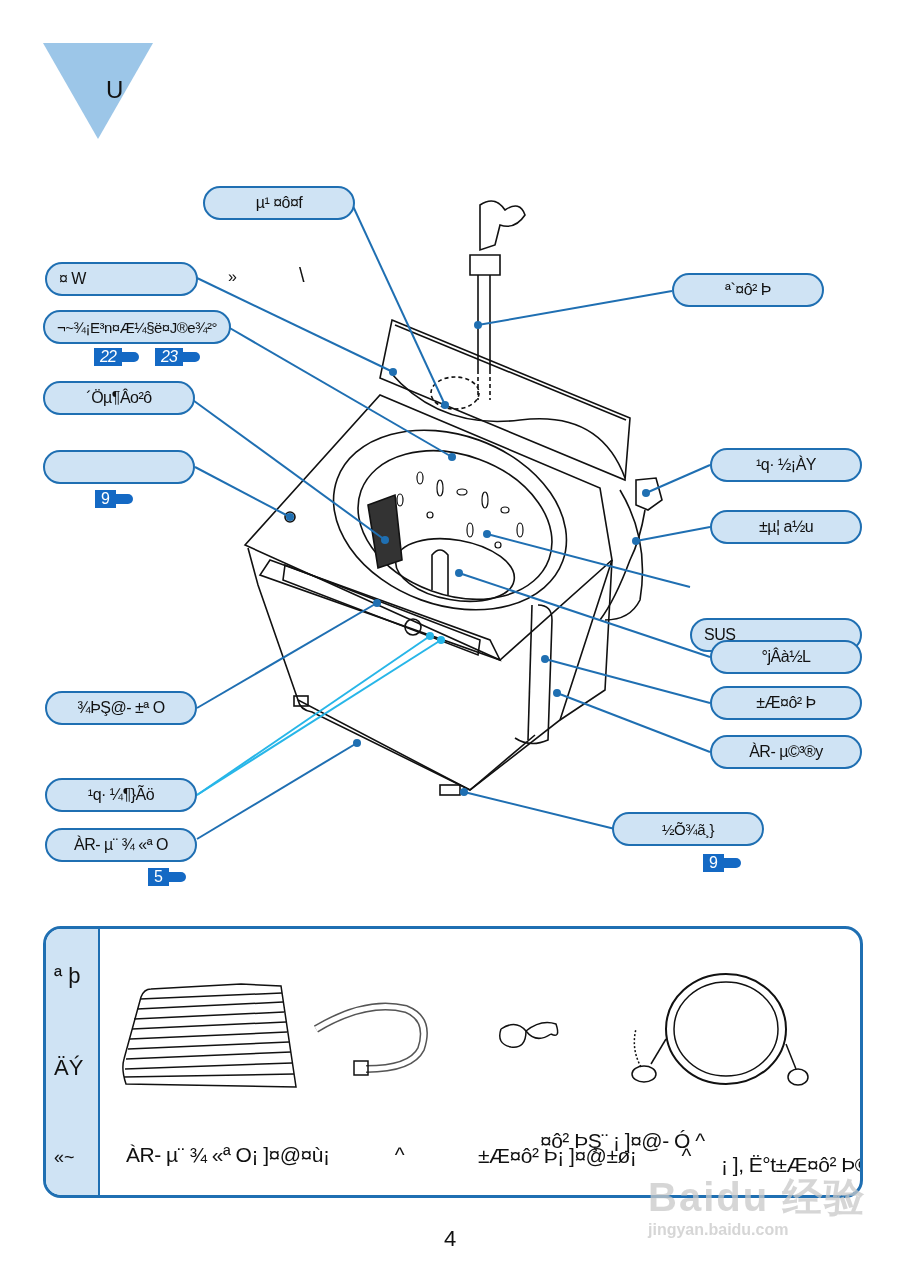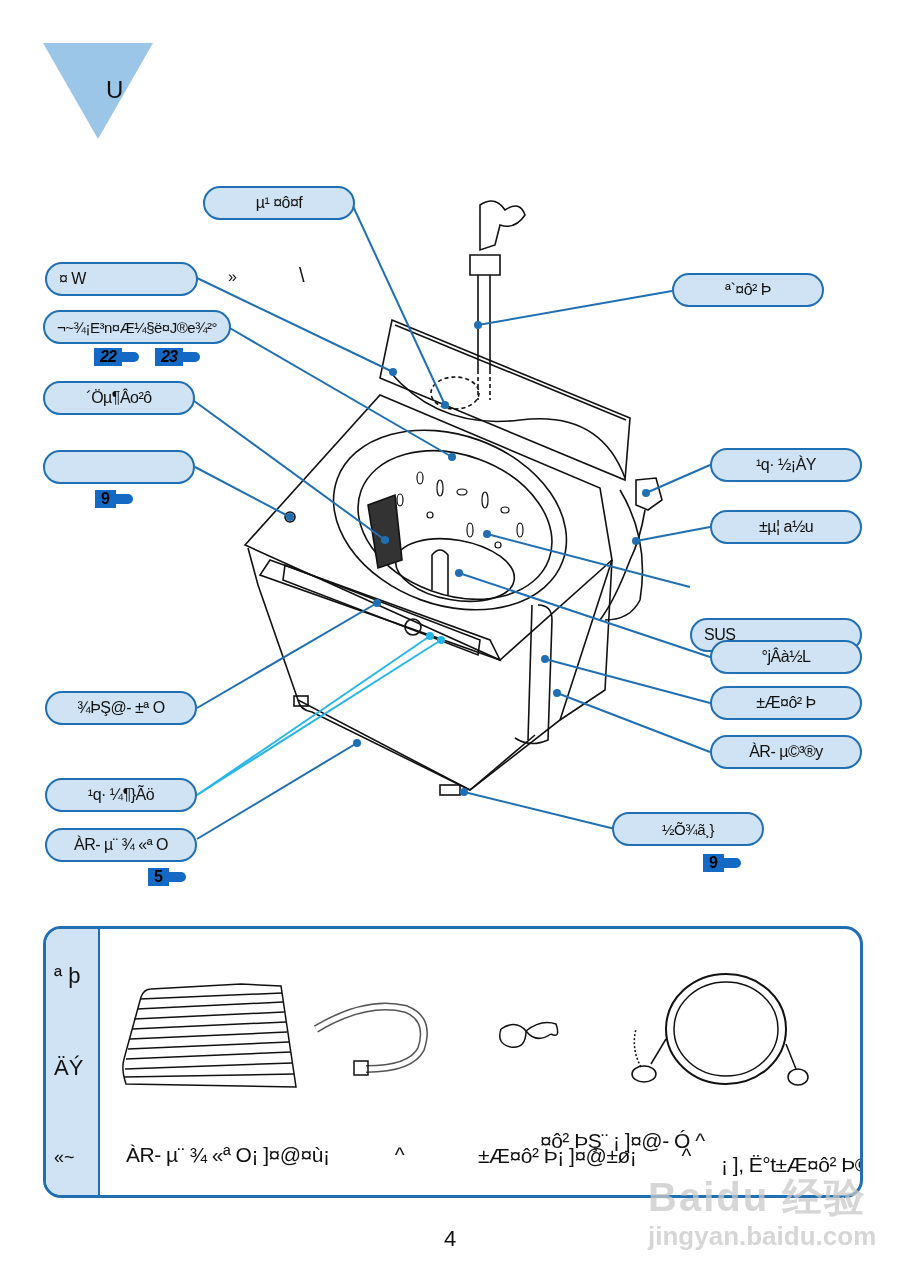--- a/index.html
+++ b/index.html
@@ -3,33 +3,33 @@
 <meta charset="utf-8">
 <style>
   html, body { margin:0; padding:0; background:#ffffff; }
   body { width:904px; height:1280px; position:relative; overflow:hidden; font-family:"Liberation Sans", sans-serif; color:#111; }
   .tri { position:absolute; left:43px; top:43px; width:0; height:0; border-left:55px solid transparent; border-right:55px solid transparent; border-top:96px solid #9cc6e8; }
   .tri-letter { position:absolute; left:106px; top:76px; font-size:24px; color:#111; }
   .lbl { position:absolute; height:34px; border:2px solid #1f6fb2; border-radius:18px; background:#cfe3f4; box-sizing:border-box; display:flex; align-items:center; justify-content:center; font-size:16px; white-space:nowrap; overflow:hidden; color:#111; letter-spacing:-0.5px; }
   .lbl.small { font-size:15px; }
   .lbl.left { justify-content:flex-start; padding-left:12px; }
   .ref { position:absolute; height:18px; display:flex; align-items:center; }
-  .ref .num { background:#1469c4; color:#000000; font-weight:bold; font-size:16px; padding:0 6px; height:18px; line-height:18px; }
+  .ref .num { background:#1469c4; color:#ffffff; font-weight:normal; font-size:16px; padding:0 6px; height:18px; line-height:18px; }
   .ref .hand { width:18px; height:10px; background:#1469c4; border-radius:0 5px 5px 0; margin-left:-1px; }
   .ref.ital .num { font-style:italic; letter-spacing:-1px; }
   .loose { position:absolute; font-size:20px; color:#111; }
   svg.lines { position:absolute; left:0; top:0; }
   .box { position:absolute; left:43px; top:926px; width:820px; height:272px; border:3px solid #1f6fb2; border-radius:18px; box-sizing:border-box; overflow:hidden; }
   .box-side { position:absolute; left:0; top:0; width:52px; height:100%; background:#cfe3f4; border-right:2px solid #1f6fb2; }
   .side-txt { position:absolute; left:8px; font-size:22px; color:#111; }
   .acc-txt { position:absolute; font-size:21px; color:#111; white-space:nowrap; letter-spacing:-0.5px; }
   .page-num { position:absolute; left:444px; top:1226px; font-size:22px; }
   .wm { position:absolute; left:648px; top:1170px; color:rgba(200,200,200,0.75); font-weight:bold; }
   .wm .big { font-size:40px; letter-spacing:2px; }
-  .wm .url { font-size:26px; margin-top:-4px; }
+  .wm .url { font-size:16px; margin-top:-4px; }
 </style>
 </head>
 <body>
 
 <div class="tri"></div>
 <div class="tri-letter">U</div>
 
 <svg class="lines" width="904" height="920" viewBox="0 0 904 920">
 
   <g fill="none" stroke="#111" stroke-width="1.6">

